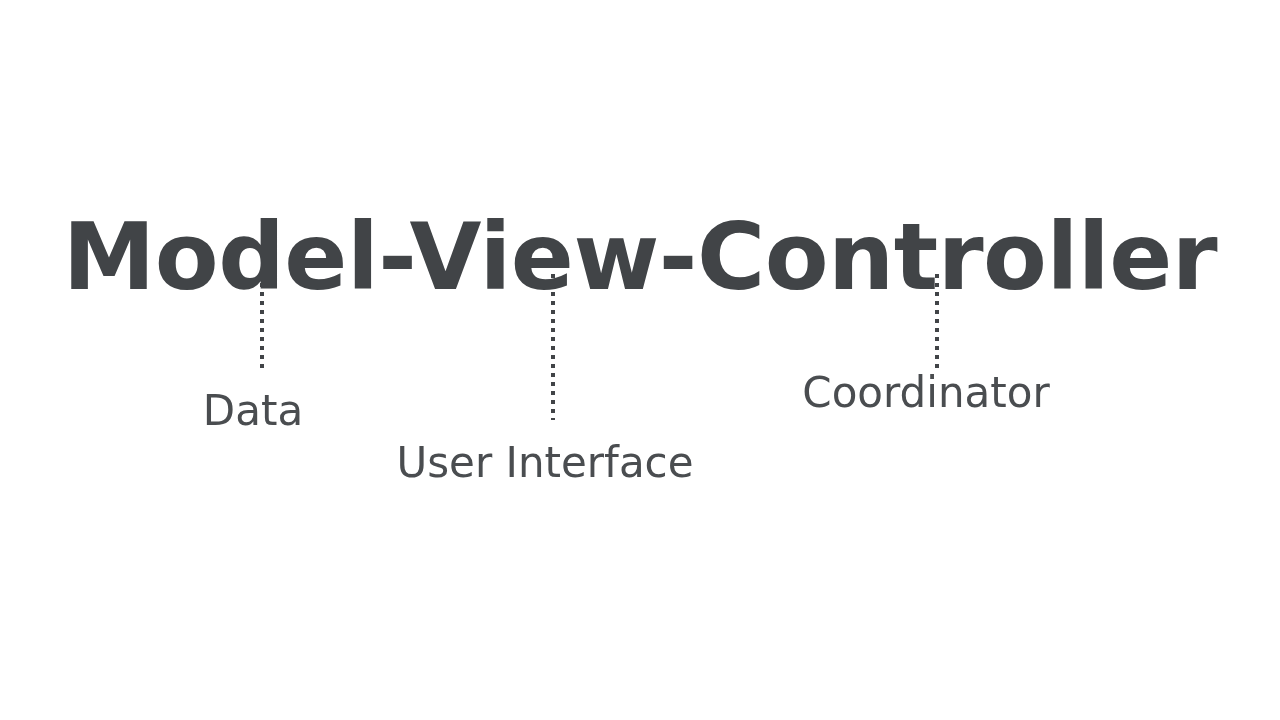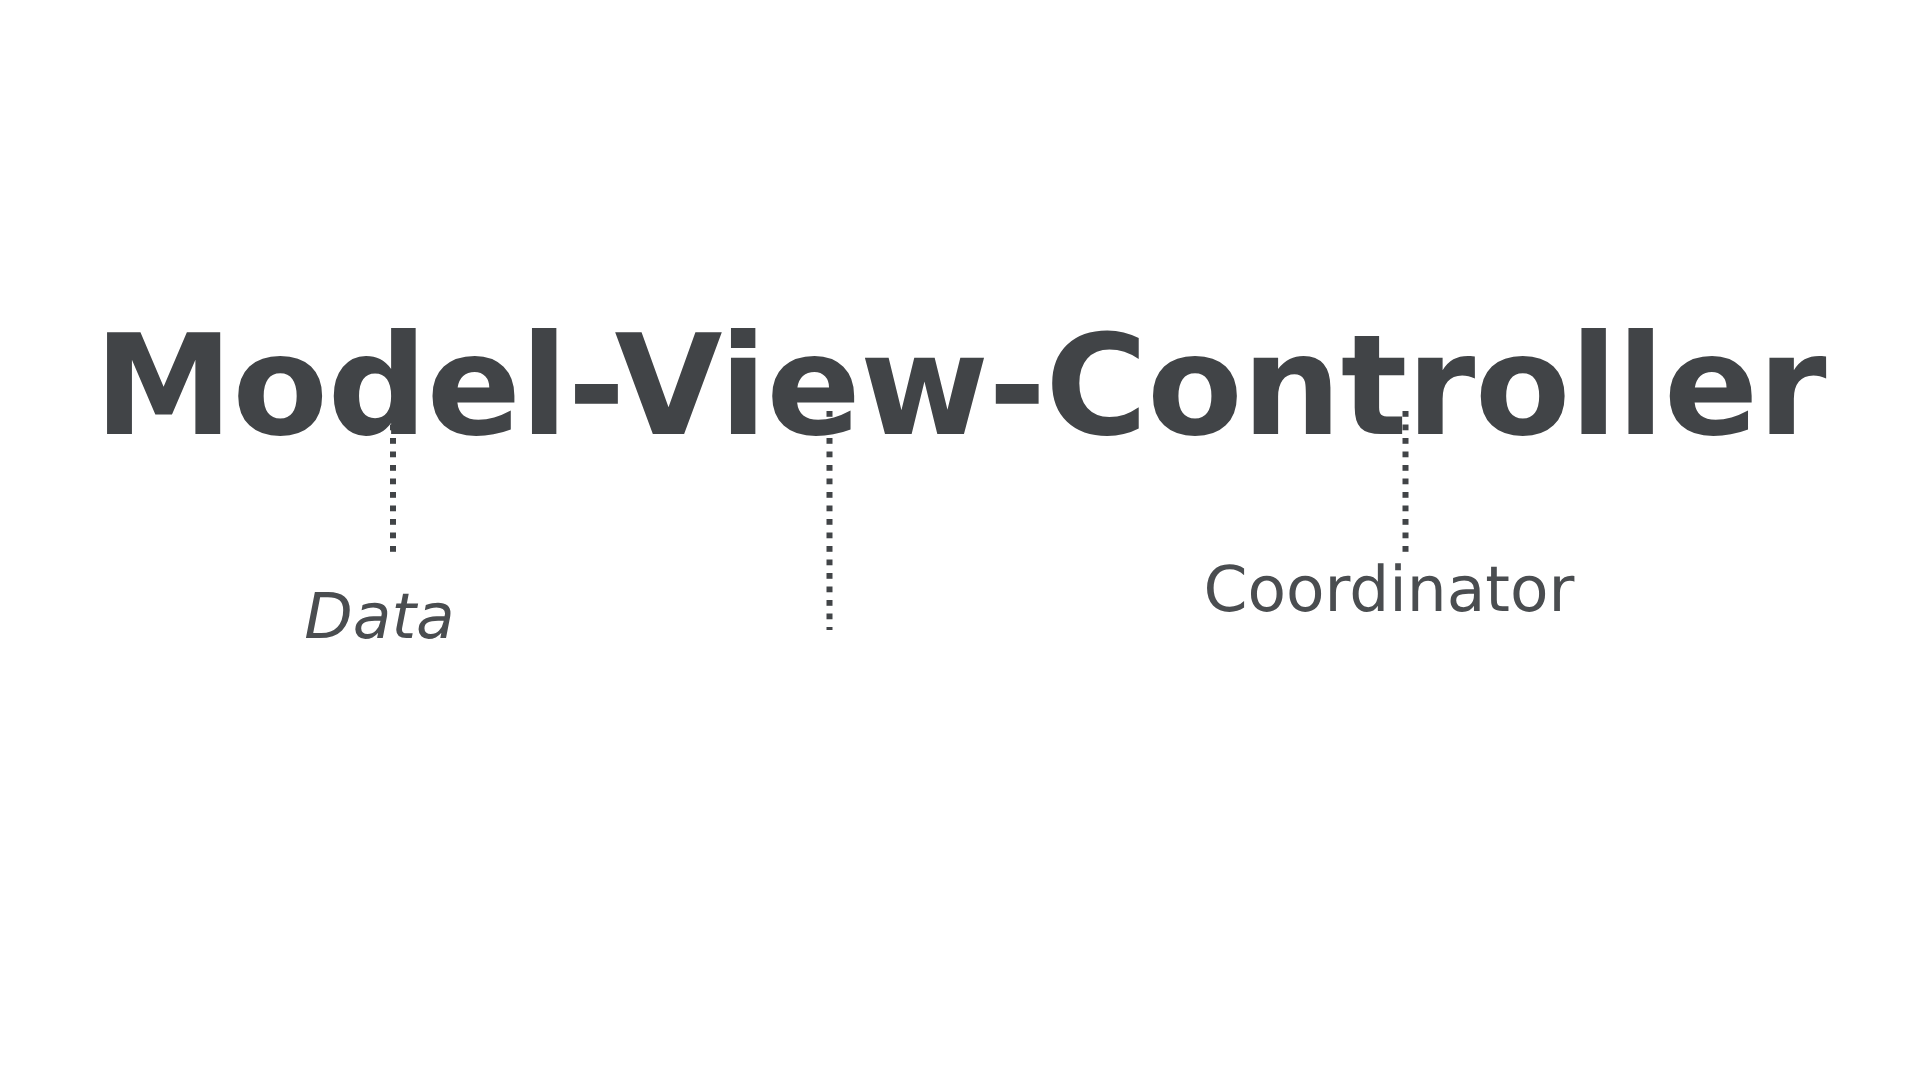--- a/index.html
+++ b/index.html
@@ -60,35 +60,36 @@
     position: absolute;
     font-family: "DejaVu Sans", sans-serif;
     font-weight: normal;
     font-size: 42px;
     line-height: 52px;
     color: #4a4d50;
     white-space: nowrap;
     text-align: center;
     transform: translateX(-50%);
   }
-  #label-data          { left: 253px; top: 385px; font-style: italic; }
+  #label-data          { left: 253px; top: 385px; }
   #label-user-interface{ left: 545px; top: 437px; }
   #label-coordinator   { left: 926px; top: 367px; }
 </style>
 </head>
 <body>
 
 <div id="slide">
 
   <div id="title">Model-View-Controller</div>
 
   <div class="connector" id="connector-model"></div>
 
   <div class="connector" id="connector-view"></div>
 
   <div class="connector" id="connector-controller"></div>
 
   <div class="branch-label" id="label-data">Data</div>
 
+  <div class="branch-label" id="label-user-interface">User Interface</div>
 
   <div class="branch-label" id="label-coordinator">Coordinator</div>
 
 </div>
 
 </body></html>

